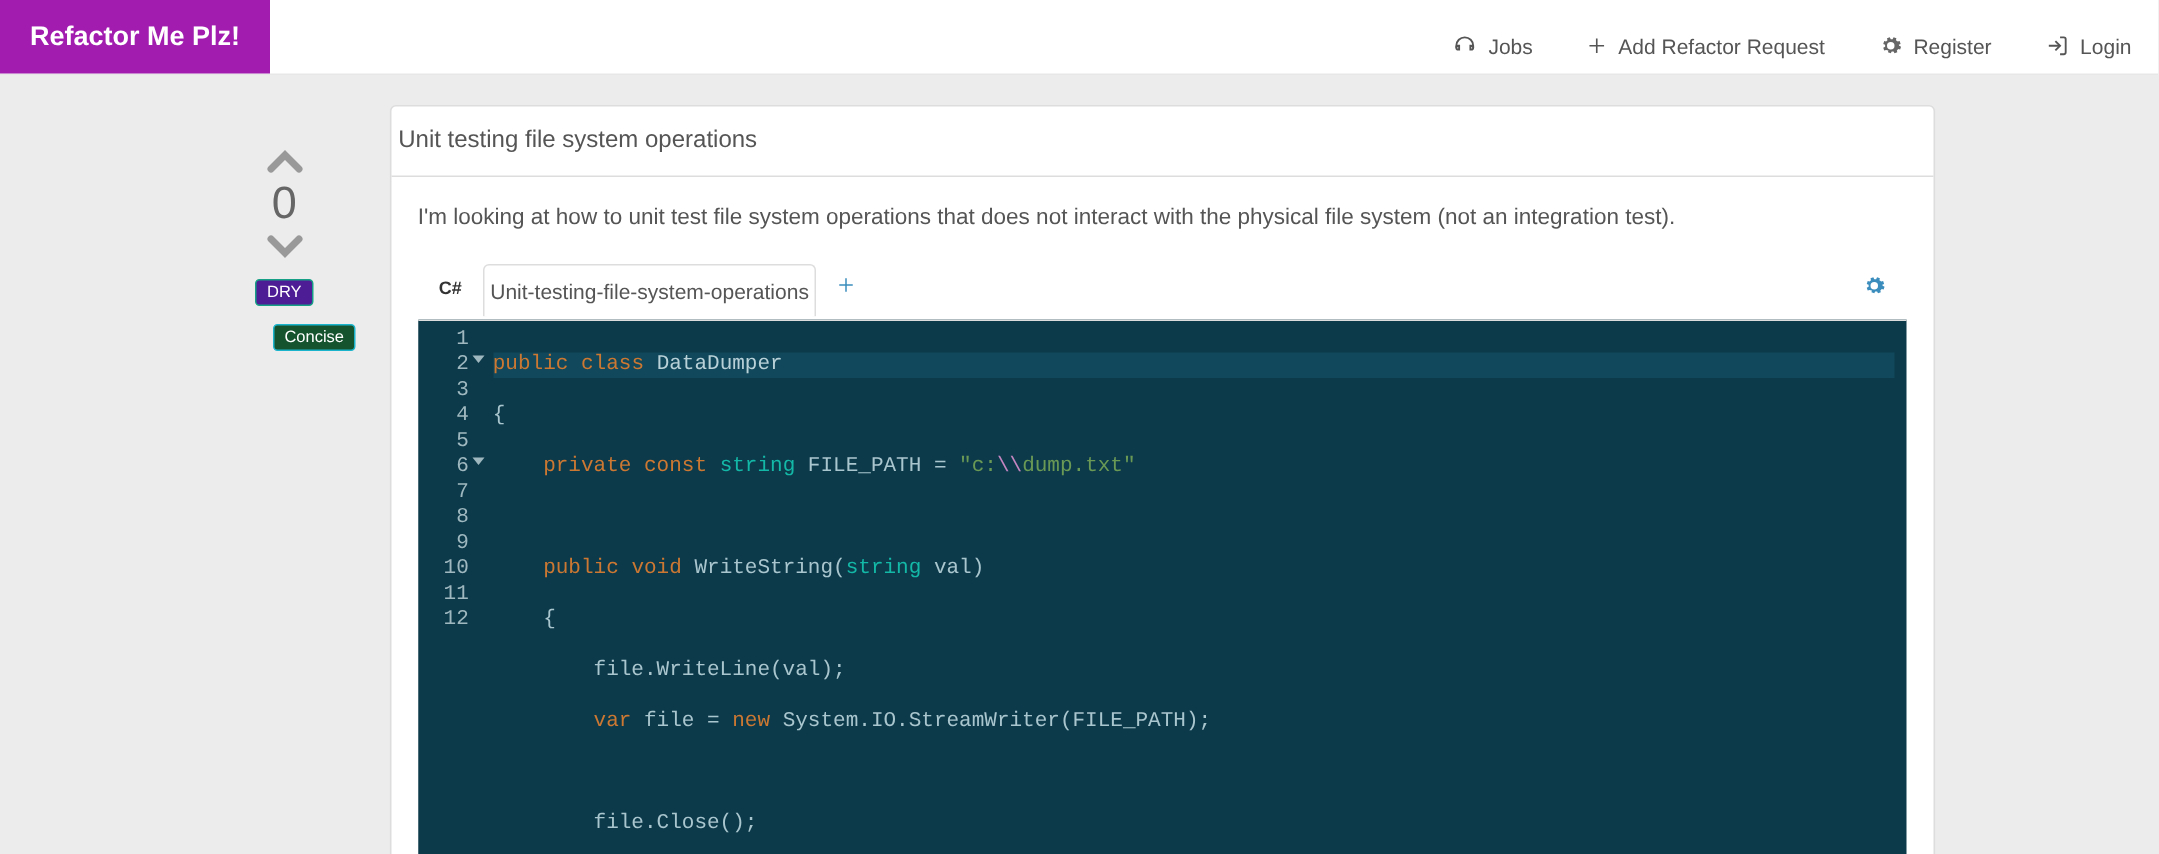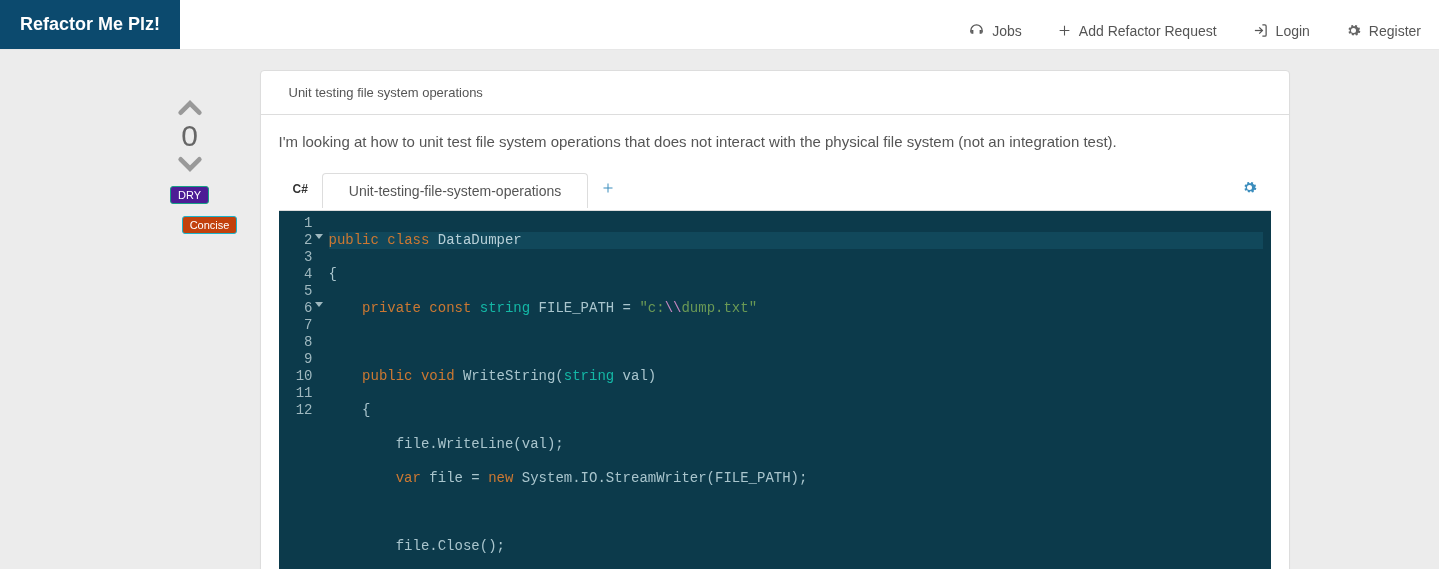--- a/index.html
+++ b/index.html
@@ -1,40 +1,40 @@
 <!DOCTYPE html>
 <html><head>
 <meta charset="utf-8">
 <style>
 * { box-sizing: border-box; margin: 0; padding: 0; }
 body { font-family: "Helvetica Neue", Helvetica, Arial, sans-serif; background: #ececec; color: #555; font-size: 14px; }
 
 .navbar { background: #fff; border-bottom: 1px solid #e7e7e7; height: 50px; display: flex; align-items: stretch; }
-.navbar-brand { background: #0c4a6e; color: #fff; font-weight: bold; font-size: 18px; display: flex; align-items: center; padding: 0 20px; text-decoration: none; }
+.navbar-brand { background: #a21caf; color: #fff; font-weight: bold; font-size: 18px; display: flex; align-items: center; padding: 0 20px; text-decoration: none; }
 .navbar-spacer { flex: 1; }
 .navbar-item { display: flex; align-items: center; padding: 0 18px; color: #555; text-decoration: none; cursor: pointer; margin-top: 12px; }
 .navbar-item svg { margin-right: 8px; }
 
 .container { max-width: 1170px; margin: 0 auto; padding: 20px 15px; display: flex; gap: 30px; }
 
 .vote-col { width: 80px; text-align: center; padding-top: 28px; display: flex; flex-direction: column; align-items: center; }
 .vote-arrow { cursor: pointer; color: #999; display: flex; justify-content: center; }
 .vote-count { font-size: 30px; color: #666; font-weight: 300; line-height: 1.2; }
 .tag { display: inline-block; padding: 2px 7px; font-size: 11px; border-radius: 3px; margin-top: 12px; color: #fff; cursor: default; }
 .tag.dry { background: #4c1d95; border: 1px solid #16a085; }
-.tag.concise { background: #c2410c; border: 1px solid #1ab4cc; margin-left: 40px; }
+.tag.concise { background: #14532d; border: 1px solid #1ab4cc; margin-left: 40px; }
 
 .main-col { flex: 1; background: #fff; border: 1px solid #ddd; border-radius: 4px; box-shadow: 0 1px 1px rgba(0,0,0,.05); min-height: 470px; }
-.panel-heading { padding: 14px 28px; border-bottom: 1px solid #ddd; color: #555; font-size: 13px; }
+.panel-heading { padding: 14px 5px; border-bottom: 1px solid #ddd; color: #555; font-size: 16px; }
 .panel-body { padding: 18px; }
 .description { color: #555; margin-bottom: 18px; font-size: 15px; }
 
 .editor-toolbar { display: flex; align-items: center; height: 42px; position: relative; }
 .lang-badge { font-weight: bold; font-size: 12px; padding: 0 14px; color: #333; }
-.file-tab { border: 1px solid #ddd; border-bottom: none; border-radius: 4px 4px 0 0; background: #fff; padding: 9px 26px; color: #555; font-size: 14px; position: relative; top: 1px; cursor: pointer; }
+.file-tab { border: 1px solid #ddd; border-bottom: none; border-radius: 4px 4px 0 0; background: #fff; padding: 9px 4px; color: #555; font-size: 14px; position: relative; top: 1px; cursor: pointer; }
 .add-tab { color: #3b8dbd; font-weight: bold; font-size: 16px; padding: 0 14px; cursor: pointer; }
 .toolbar-spacer { flex: 1; }
 .gear-btn { color: #3b8dbd; padding: 0 14px; cursor: pointer; }
 
 .editor { background: #0c3a4b; font-family: Consolas, Monaco, 'Courier New', monospace; font-size: 14px; display: flex; min-height: 240px; border-top: 1px solid #ddd; }
 .gutter { background: #0c3a4b; color: #9fb8bf; text-align: right; padding: 4px 8px 4px 12px; user-select: none; line-height: 17px; min-width: 42px; }
 .gutter-line { position: relative; }
 .fold-marker { position: absolute; right: -10px; top: 2px; width: 0; height: 0; border-left: 4px solid transparent; border-right: 4px solid transparent; border-top: 5px solid #9fb8bf; }
 .code-area { padding: 4px 8px; line-height: 17px; flex: 1; white-space: pre; }
 .code-line { min-height: 17px; }
@@ -59,32 +59,32 @@
       </svg>
     <span>Jobs</span>
   </a>
   <a class="navbar-item">
     <svg width="13" height="13" viewBox="0 0 24 24" fill="#555">
         <path d="M11 3h2v8h8v2h-8v8h-2v-8H3v-2h8z"></path>
       </svg>
     <span>Add Refactor Request</span>
   </a>
   <a class="navbar-item">
+    <svg width="15" height="15" viewBox="0 0 24 24" fill="#555">
+        <path d="M12 8a4 4 0 1 0 0 8 4 4 0 0 0 0-8zm9 4l2 1-1 3-2-.5-1.5 1.5.5 2-3 1-1-2h-2l-1 2-3-1 .5-2L7 16.5 5 17l-1-3 2-1v-2l-2-1 1-3 2 .5L8.5 6 8 4l3-1 1 2h2l1-2 3 1-.5 2L19.5 7.5 21.5 7l1 3-2 1z" opacity=".9"></path>
+      </svg>
+    <span>Register</span>
+  </a>
+  <a class="navbar-item">
     <svg width="15" height="15" viewBox="0 0 24 24" fill="none" stroke="#555" stroke-width="2">
         <path d="M15 3h4a2 2 0 0 1 2 2v14a2 2 0 0 1-2 2h-4"></path>
         <path d="M10 17l5-5-5-5"></path>
         <path d="M15 12H3"></path>
       </svg>
     <span>Login</span>
-  </a>
-  <a class="navbar-item">
-    <svg width="15" height="15" viewBox="0 0 24 24" fill="#555">
-        <path d="M12 8a4 4 0 1 0 0 8 4 4 0 0 0 0-8zm9 4l2 1-1 3-2-.5-1.5 1.5.5 2-3 1-1-2h-2l-1 2-3-1 .5-2L7 16.5 5 17l-1-3 2-1v-2l-2-1 1-3 2 .5L8.5 6 8 4l3-1 1 2h2l1-2 3 1-.5 2L19.5 7.5 21.5 7l1 3-2 1z" opacity=".9"></path>
-      </svg>
-    <span>Register</span>
   </a>
 </nav>
 
 <div class="container">
 
   <div class="vote-col">
     <div class="vote-arrow">
       <svg width="28" height="20" viewBox="0 0 24 16" fill="none" stroke="#999" stroke-width="4" stroke-linecap="round">
           <path d="M4 12l8-8 8 8"></path>
         </svg>

